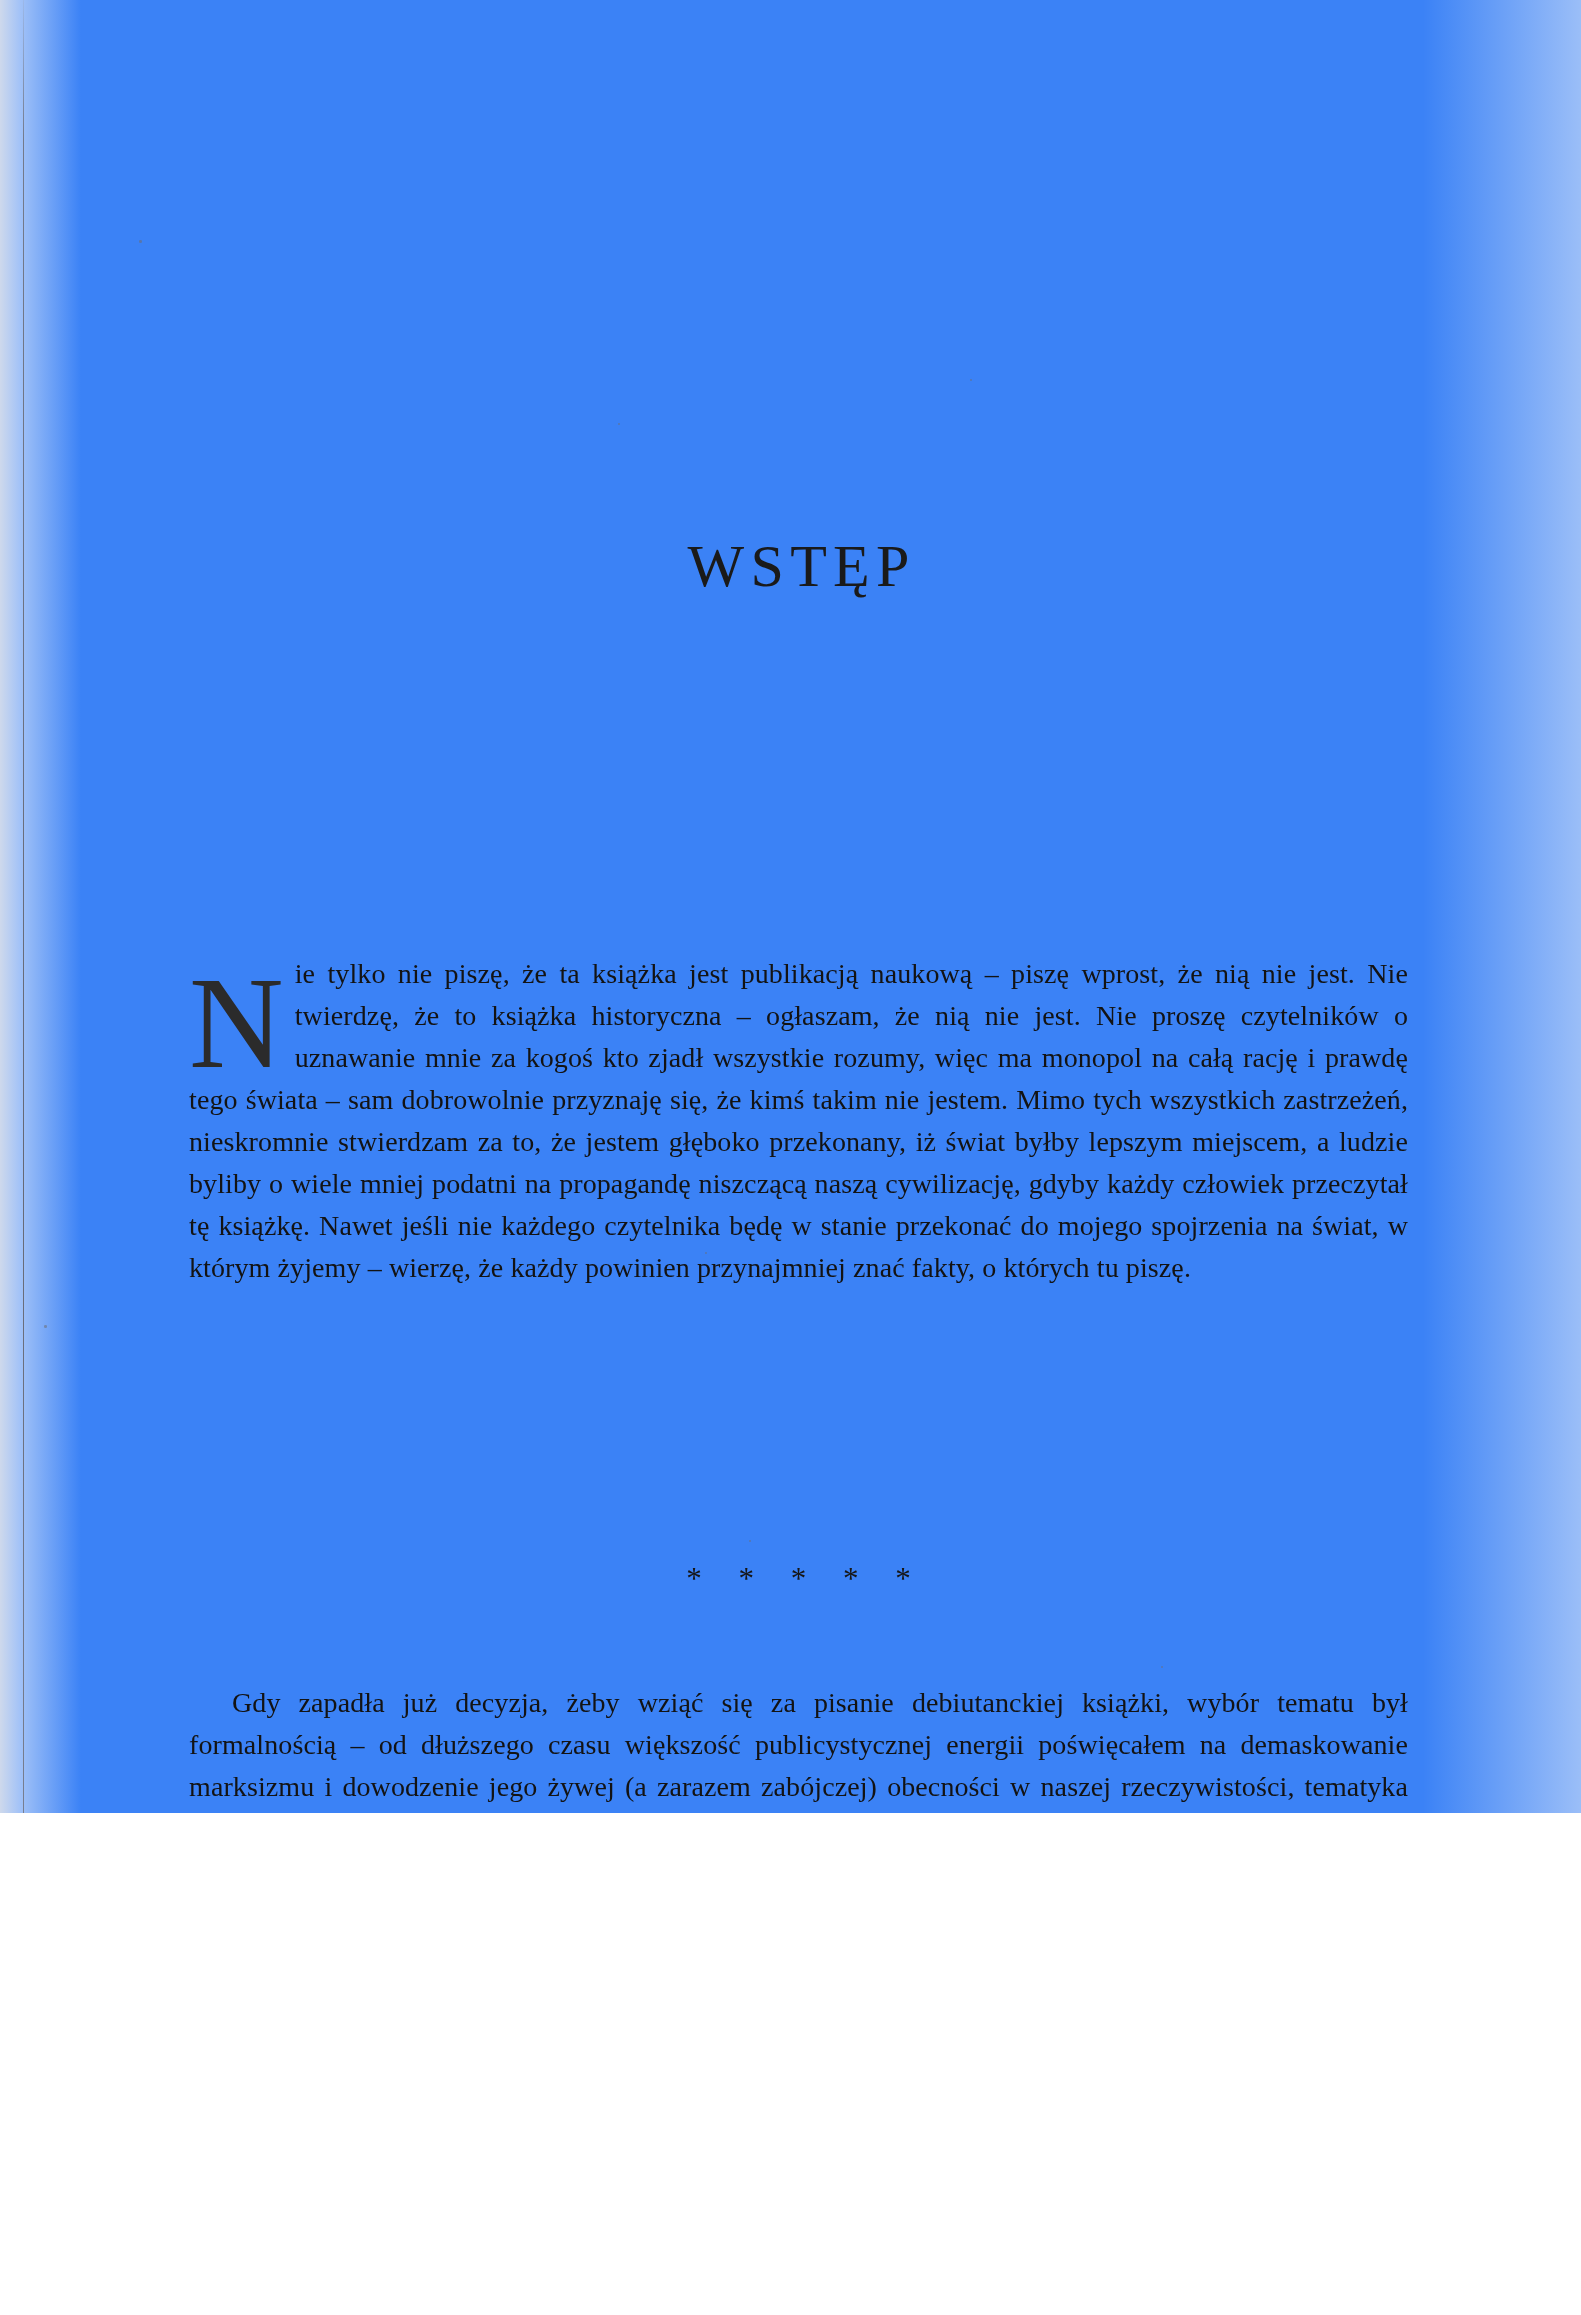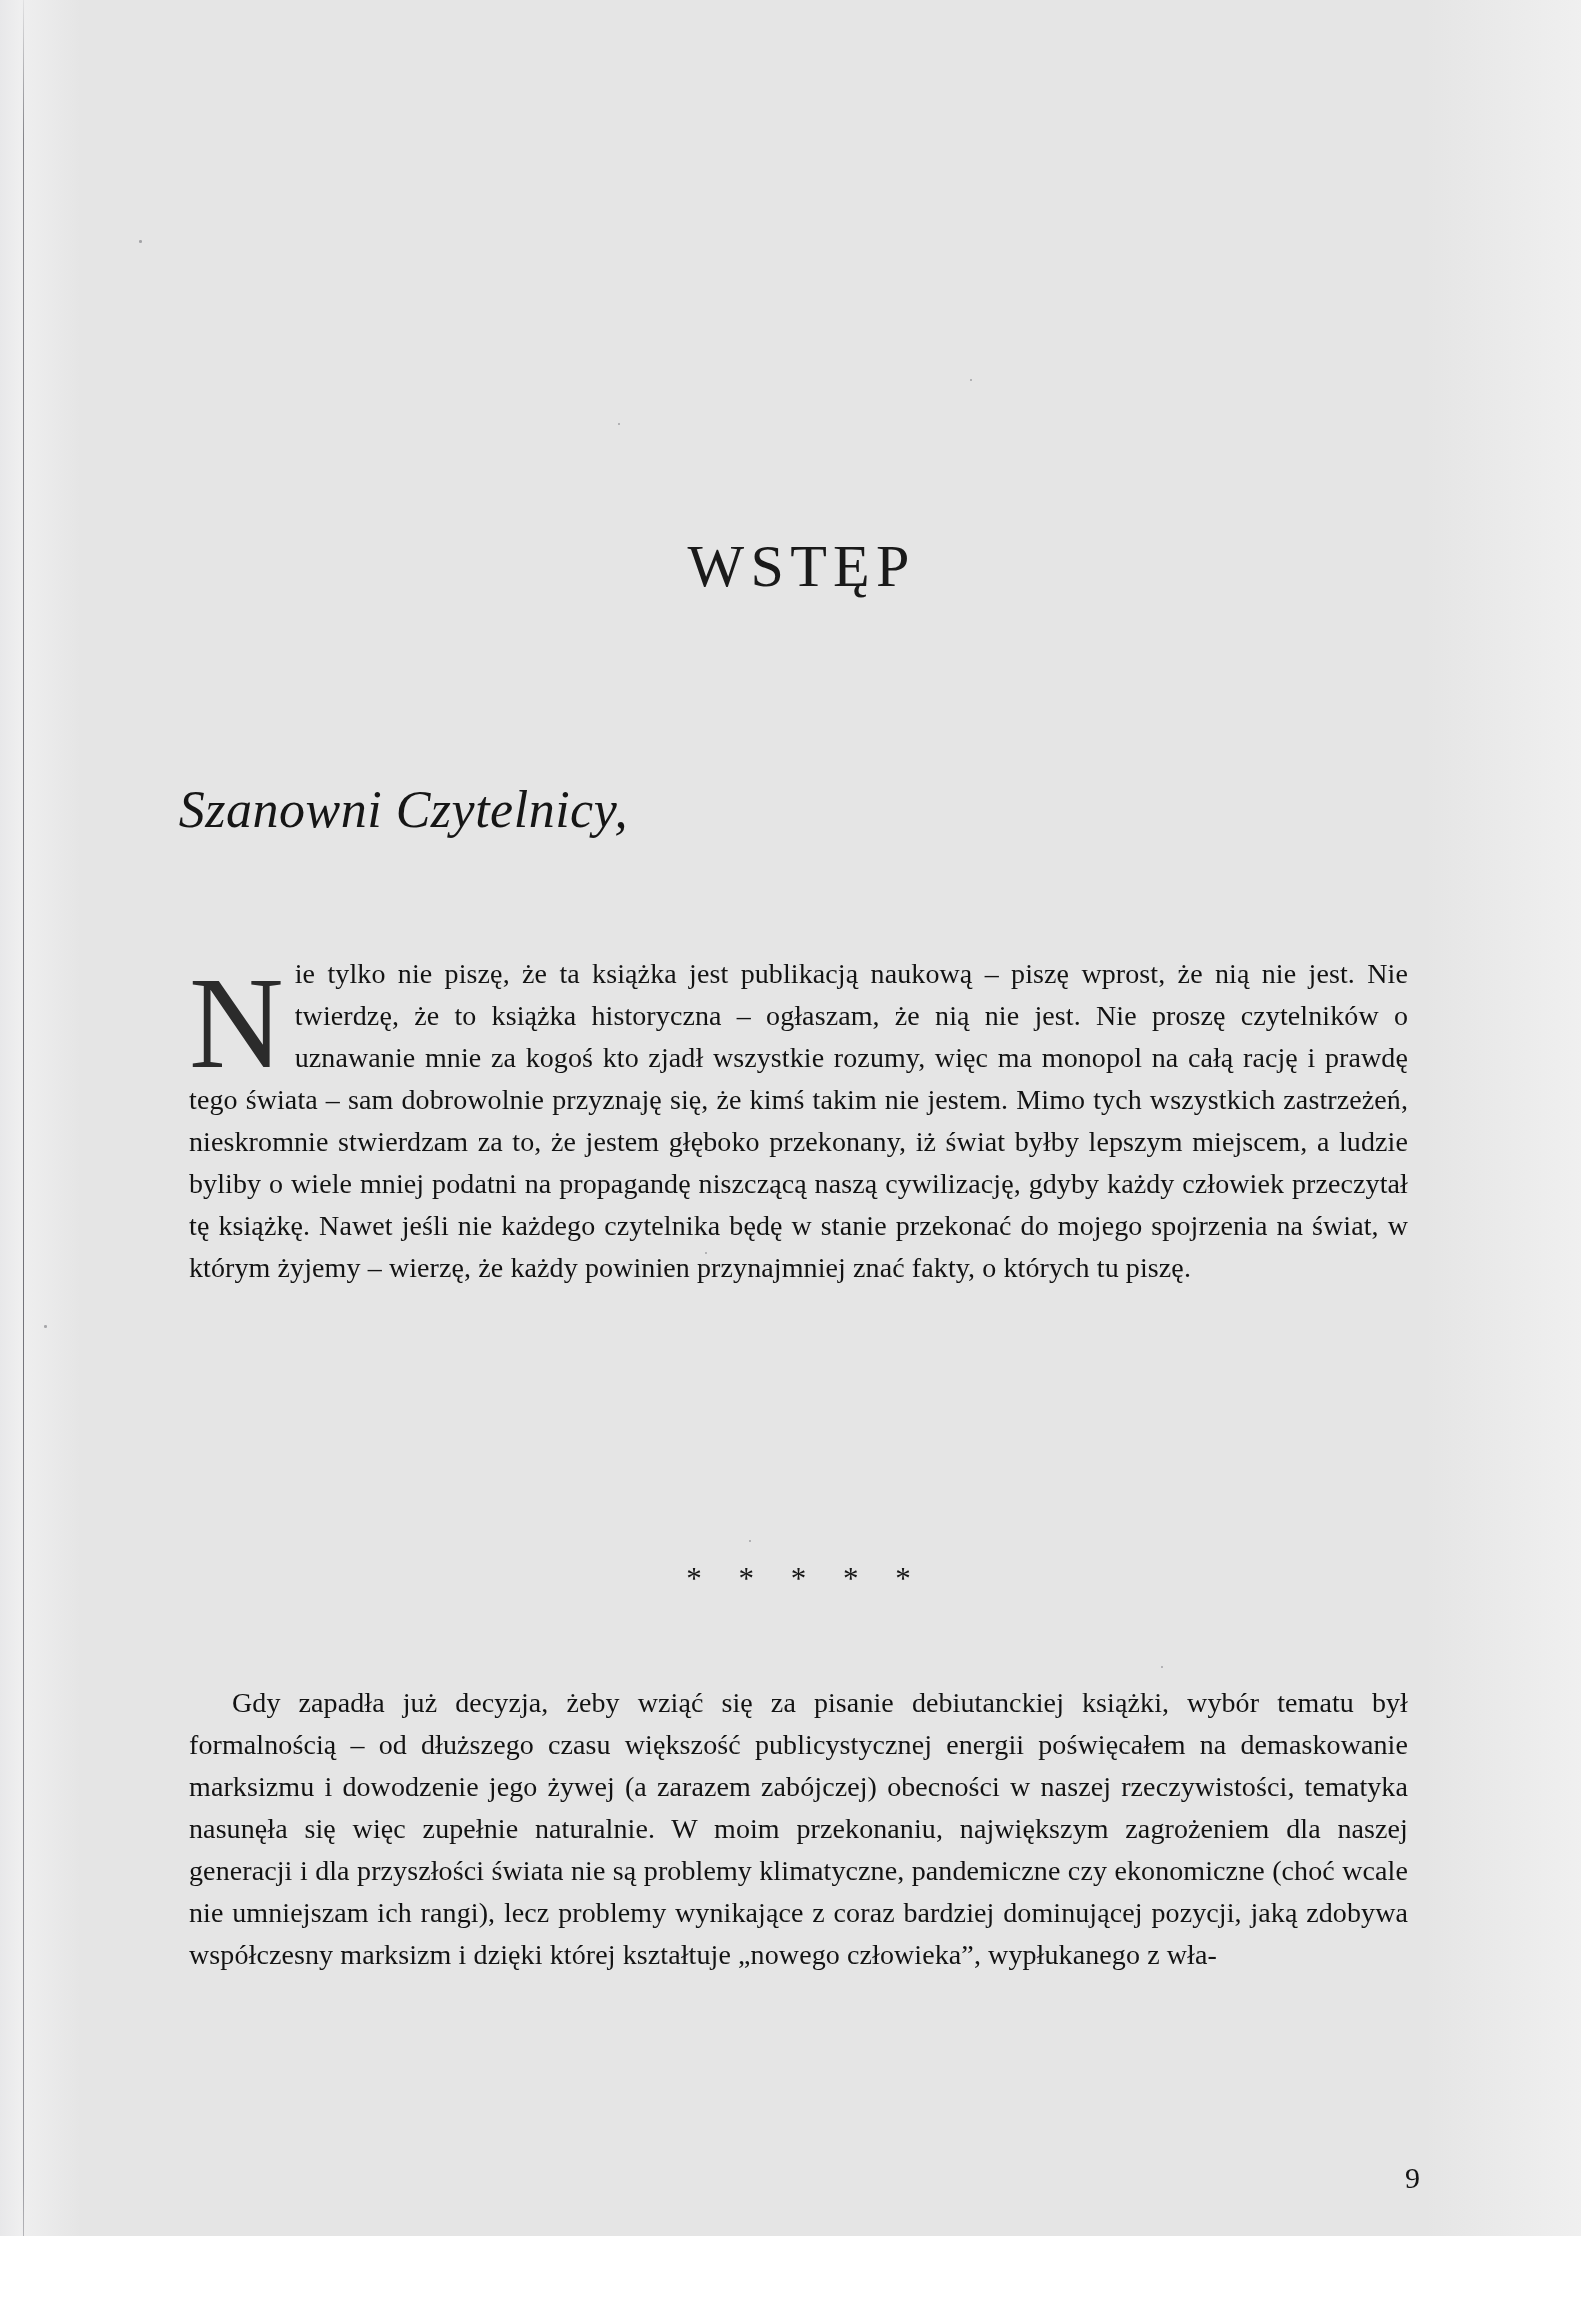--- a/index.html
+++ b/index.html
@@ -5,23 +5,23 @@
 <style>
   html, body {
     margin: 0;
     padding: 0;
     background: #ffffff;
   }
 
   .page {
     position: relative;
     width: 1581px;
-    height: 2236px;
+    height: 1813px;
     margin: 0 auto;
-    background: #e5e5e5;
+    background: #3b82f6;
     overflow: hidden;
     font-family: "Liberation Serif", "DejaVu Serif", serif;
     color: #121212;
     -webkit-font-smoothing: antialiased;
   }
 
   
   .scan-tint {
     position: absolute;
     inset: 0;
@@ -175,21 +175,20 @@
   <span class="speck" style="left:618px;top:423px;width:1.8px;height:1.8px;"></span>
   <span class="speck" style="left:970px;top:379px;width:1.8px;height:1.8px;"></span>
   <span class="speck" style="left:705px;top:1252px;width:1.8px;height:1.8px;"></span>
   <span class="speck" style="left:749px;top:1540px;width:1.8px;height:1.8px;"></span>
   <span class="speck" style="left:1161px;top:1666px;width:1.8px;height:1.8px;"></span>
 
   <div class="content">
 
     <h1 class="chapter-title">WSTĘP</h1>
 
-    <h2 class="salutation">Szanowni Czytelnicy,</h2>
 
     <div class="body-block">
       <p class="para para-lead">Nie tylko nie piszę, że ta książka jest publikacją naukową – piszę wprost, że nią nie jest. Nie twierdzę, że to książka historyczna – ogłaszam, że nią nie jest. Nie proszę czytelników o uznawanie mnie za kogoś kto zjadł wszystkie rozumy, więc ma monopol na całą rację i prawdę tego świata – sam dobrowolnie przyznaję się, że kimś takim nie jestem. Mimo tych wszystkich zastrzeżeń, nieskromnie stwierdzam za to, że jestem głęboko przekonany, iż świat byłby lepszym miejscem, a ludzie byliby o wiele mniej podatni na propagandę niszczącą naszą cywilizację, gdyby każdy człowiek przeczytał tę książkę. Nawet jeśli nie każdego czytelnika będę w stanie przekonać do mojego spojrzenia na świat, w którym żyjemy – wierzę, że każdy powinien przynajmniej znać fakty, o których tu piszę.</p>
     </div>
 
     <div class="divider">* * * * *</div>
 
     <div class="body-block-2">
       <p class="para para-indent">Gdy zapadła już decyzja, żeby wziąć się za pisanie debiutanckiej książki, wybór tematu był formalnością – od dłuższego czasu większość publicystycznej energii poświęcałem na demaskowanie marksizmu i dowodzenie jego żywej (a zarazem zabójczej) obecności w naszej rzeczywistości, tematyka nasunęła się więc zupełnie naturalnie. W moim przekonaniu, największym zagrożeniem dla naszej generacji i dla przyszłości świata nie są problemy klimatyczne, pandemiczne czy ekonomiczne (choć wcale nie umniejszam ich rangi), lecz problemy wynikające z coraz bardziej dominującej pozycji, jaką zdobywa współczesny marksizm i dzięki której kształtuje „nowego człowieka”, wypłukanego z wła-</p>
     </div>

